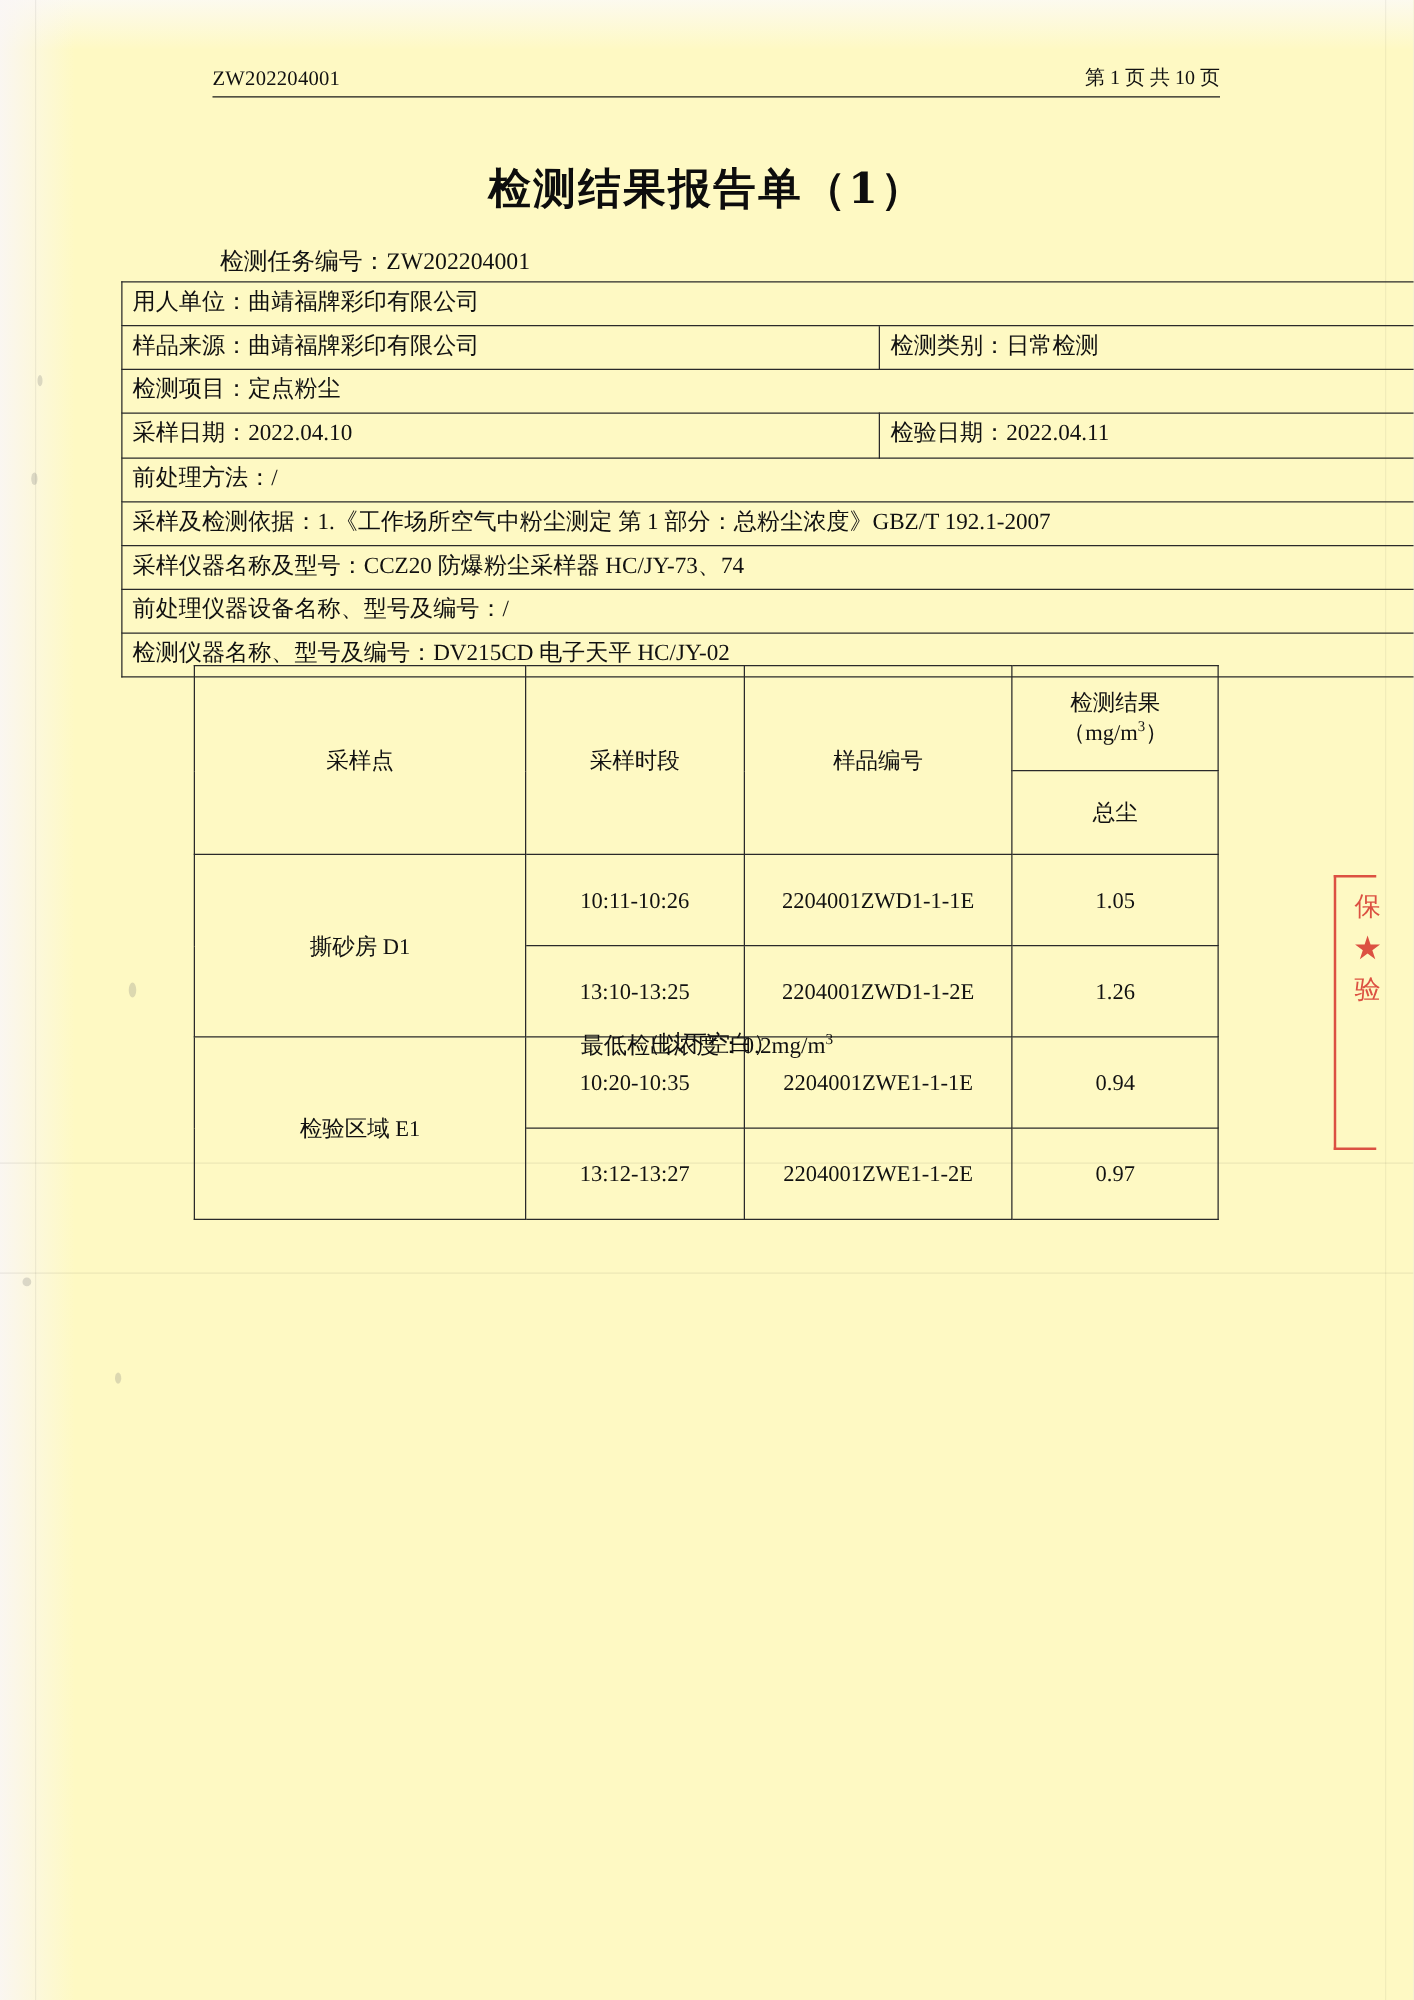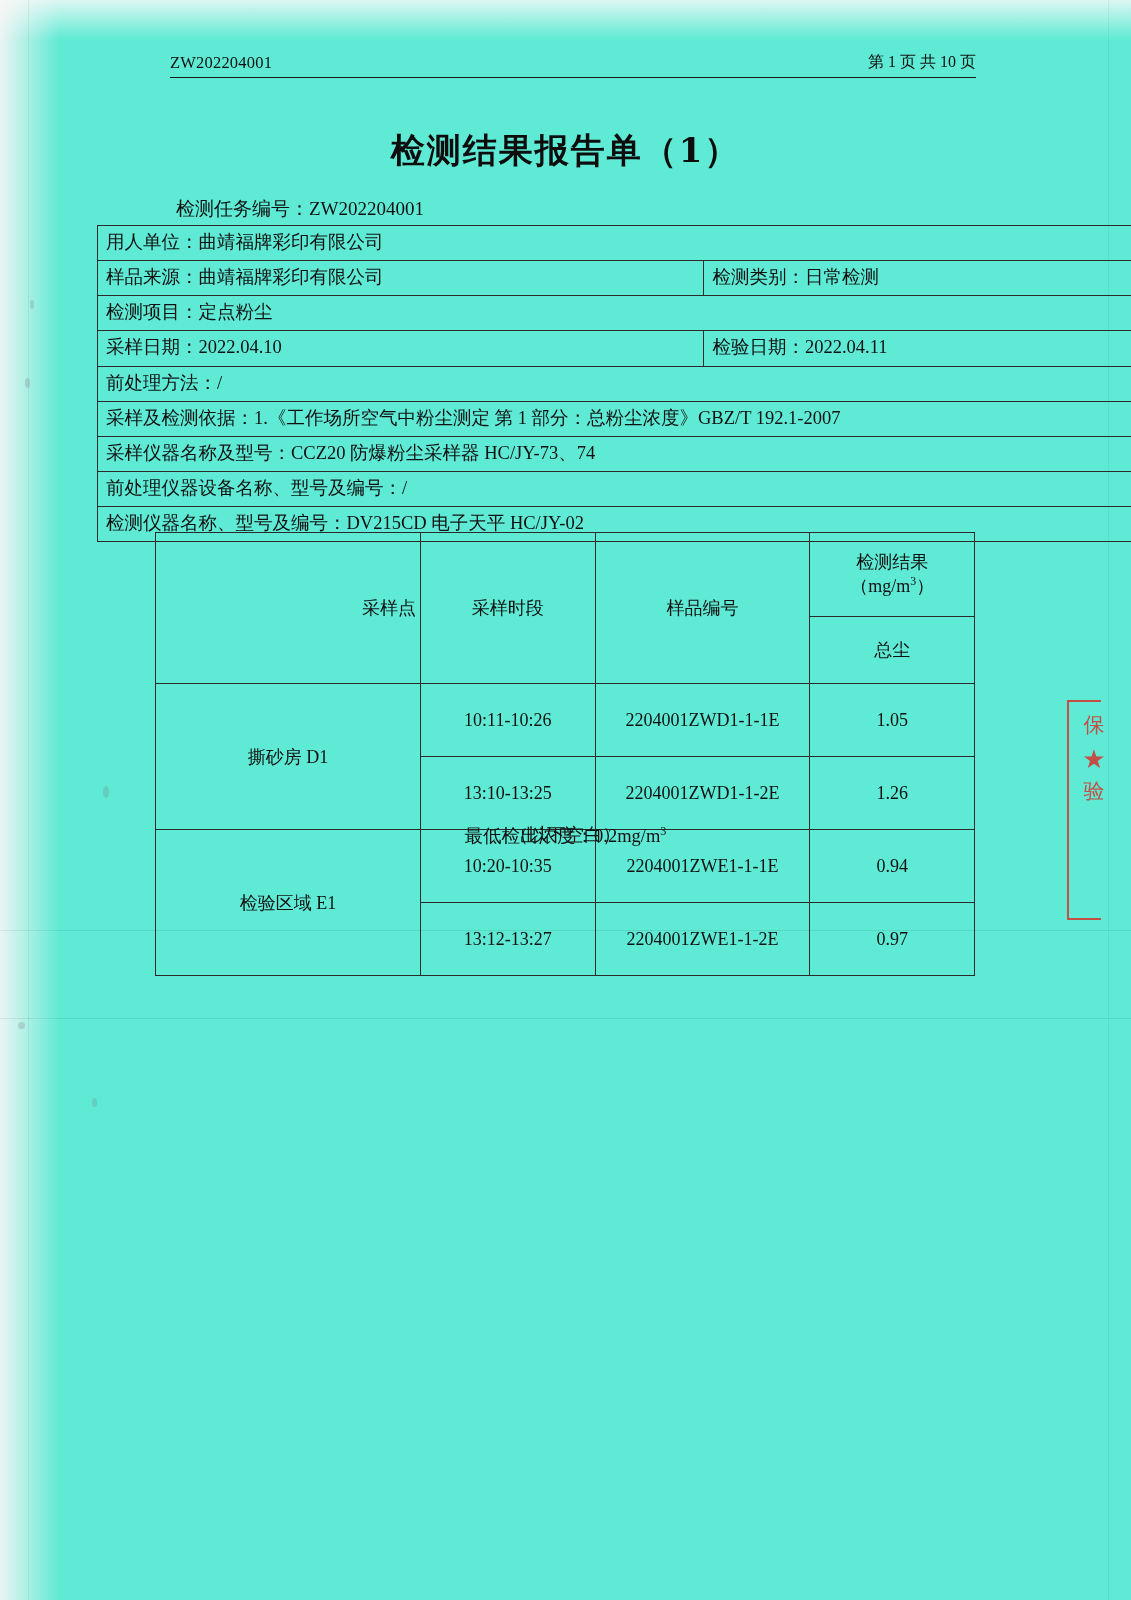--- a/index.html
+++ b/index.html
@@ -8,21 +8,21 @@
     background: #e9e9e9;
   }
   body {
     font-family: "Liberation Serif", "DejaVu Serif", serif;
   }
   .page {
     position: relative;
     width: 1131px;
     height: 1600px;
     margin: 0 auto;
-    background: #5eead4;
+    background: #fef9c3;
     overflow: hidden;
     box-sizing: border-box;
   }
   
   .paper-tint {
     position: absolute;
     inset: 0;
     background:
       linear-gradient(to right, rgba(250,246,246,0.9) 0px, rgba(255,255,255,0) 60px),
       linear-gradient(to bottom, rgba(252,250,250,0.8) 0px, rgba(255,255,255,0) 40px);
@@ -115,21 +115,21 @@
     font-size: 18px;
     color: #111;
     text-align: center;
   }
   .result-table td, .result-table th {
     border: 1.1px solid #2a2a2a;
     font-weight: normal;
     padding: 19px 4px;
     vertical-align: middle;
   }
-  .result-table .col-point { width: 255px; text-align: right; }
+  .result-table .col-point { width: 255px; }
   .result-table .col-time  { width: 165px; }
   .result-table .col-id    { width: 205px; }
   .result-table .col-res   { width: 155px; }
   .result-table .hdr-res-top { height: 40px; line-height: 1.2; }
   .result-table .hdr-res-sub { height: 28px; }
   .result-table .data-row td { height: 34px; font-size: 18px; }
   .result-table .pointcell { font-size: 19px; }
   sup { font-size: 0.66em; vertical-align: super; }
 
   .note-min {

